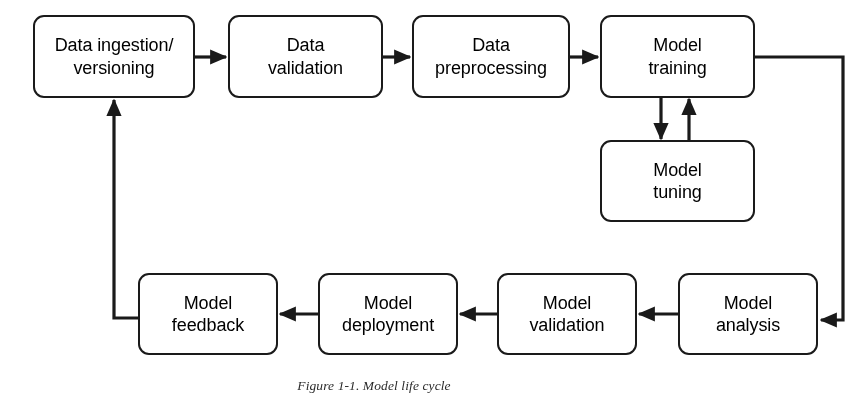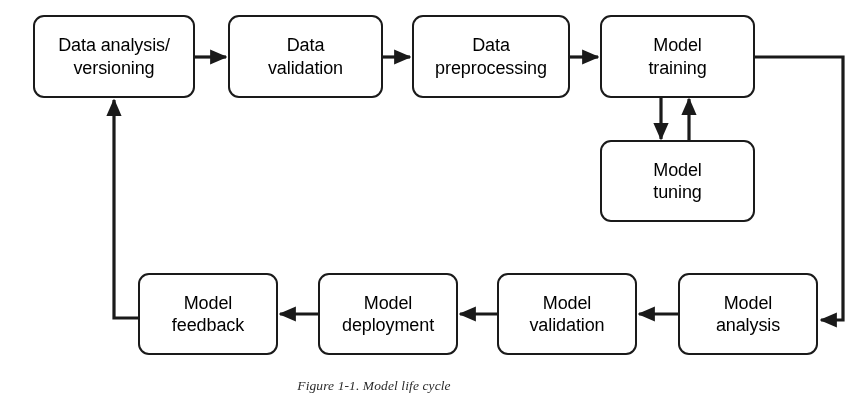--- a/index.html
+++ b/index.html
@@ -73,21 +73,21 @@
 
     <polyline points="755,57 843,57 843,320 821,320" fill="none" stroke="#1a1a1a" stroke-width="3.2" stroke-linejoin="miter" marker-end="url(#arrow-right)"></polyline>
 
     <line x1="678" y1="314" x2="639" y2="314" stroke="#1a1a1a" stroke-width="3.2" marker-end="url(#arrow-right)"></line>
     <line x1="497" y1="314" x2="460" y2="314" stroke="#1a1a1a" stroke-width="3.2" marker-end="url(#arrow-right)"></line>
     <line x1="318" y1="314" x2="280" y2="314" stroke="#1a1a1a" stroke-width="3.2" marker-end="url(#arrow-right)"></line>
 
     <polyline points="138,318 114,318 114,100" fill="none" stroke="#1a1a1a" stroke-width="3.2" stroke-linejoin="miter" marker-end="url(#arrow-right)"></polyline>
   </svg>
 
-  <div class="node-box" style="left:33px; top:15px; width:162px; height:83px;">Data analysis/
+  <div class="node-box" style="left:33px; top:15px; width:162px; height:83px;">Data ingestion/
 versioning</div>
 
   <div class="node-box" style="left:228px; top:15px; width:155px; height:83px;">Data
 validation</div>
 
   <div class="node-box" style="left:412px; top:15px; width:158px; height:83px;">Data
 preprocessing</div>
 
   <div class="node-box" style="left:600px; top:15px; width:155px; height:83px;">Model
 training</div>

